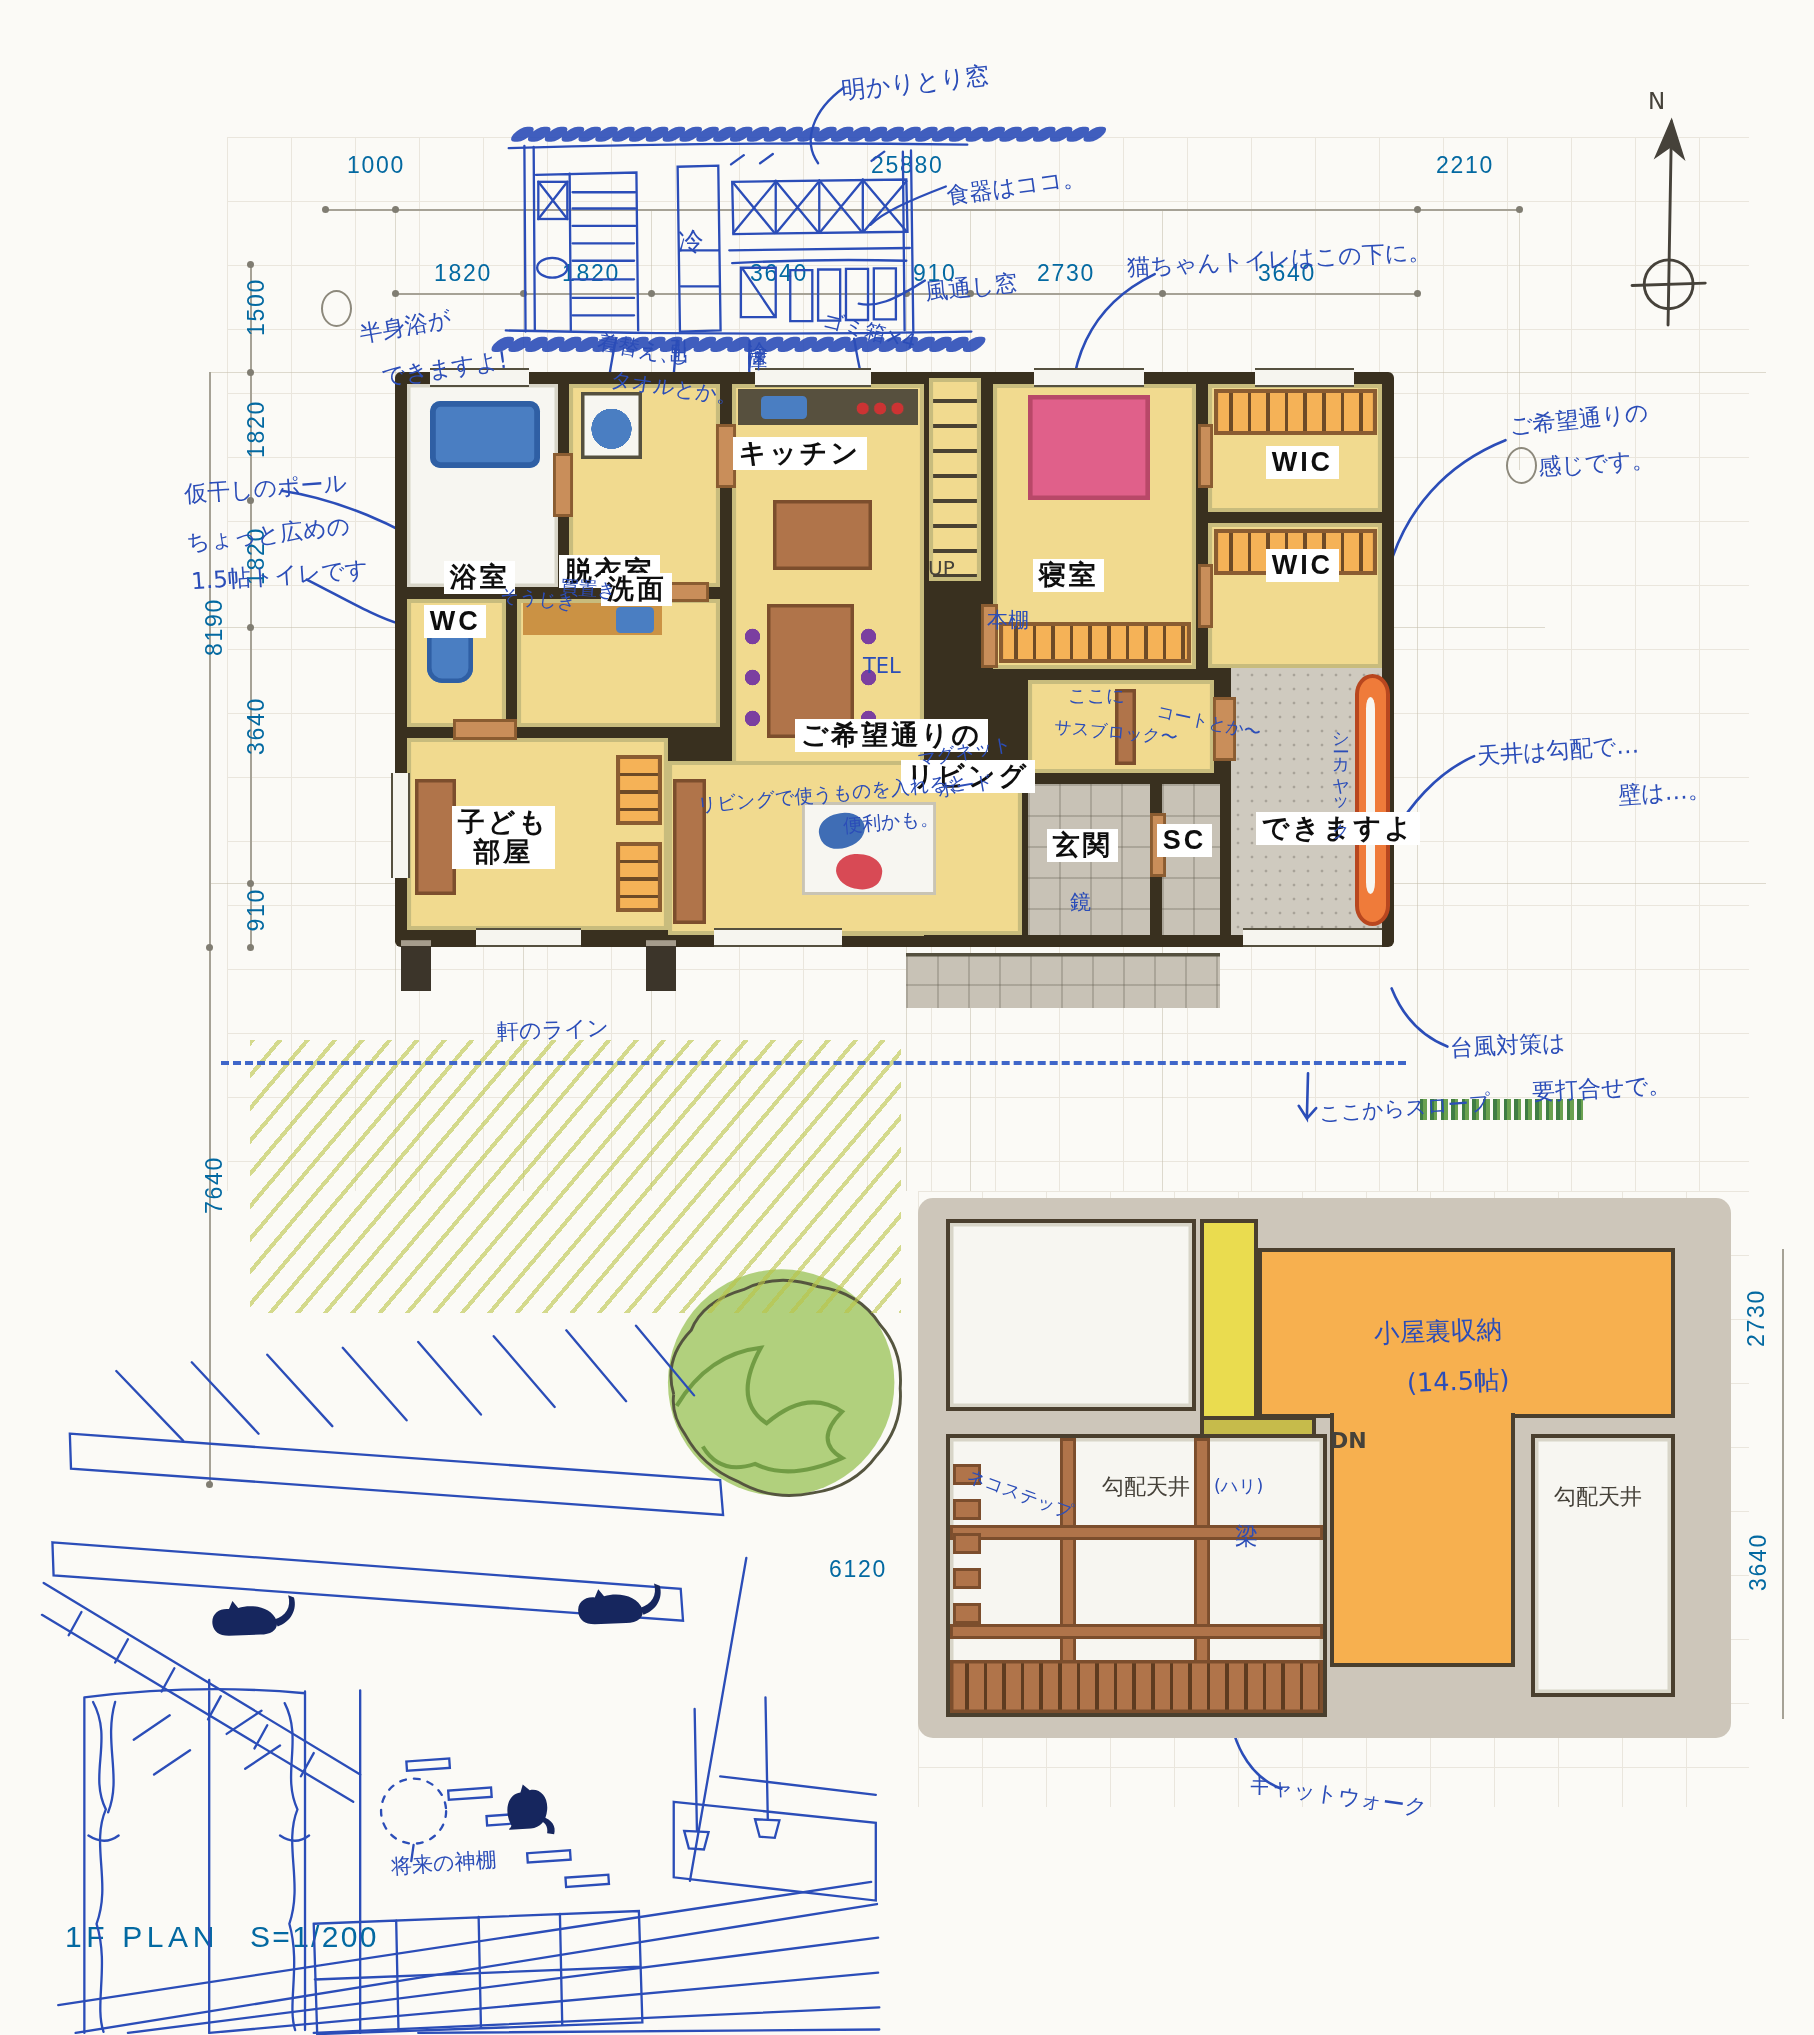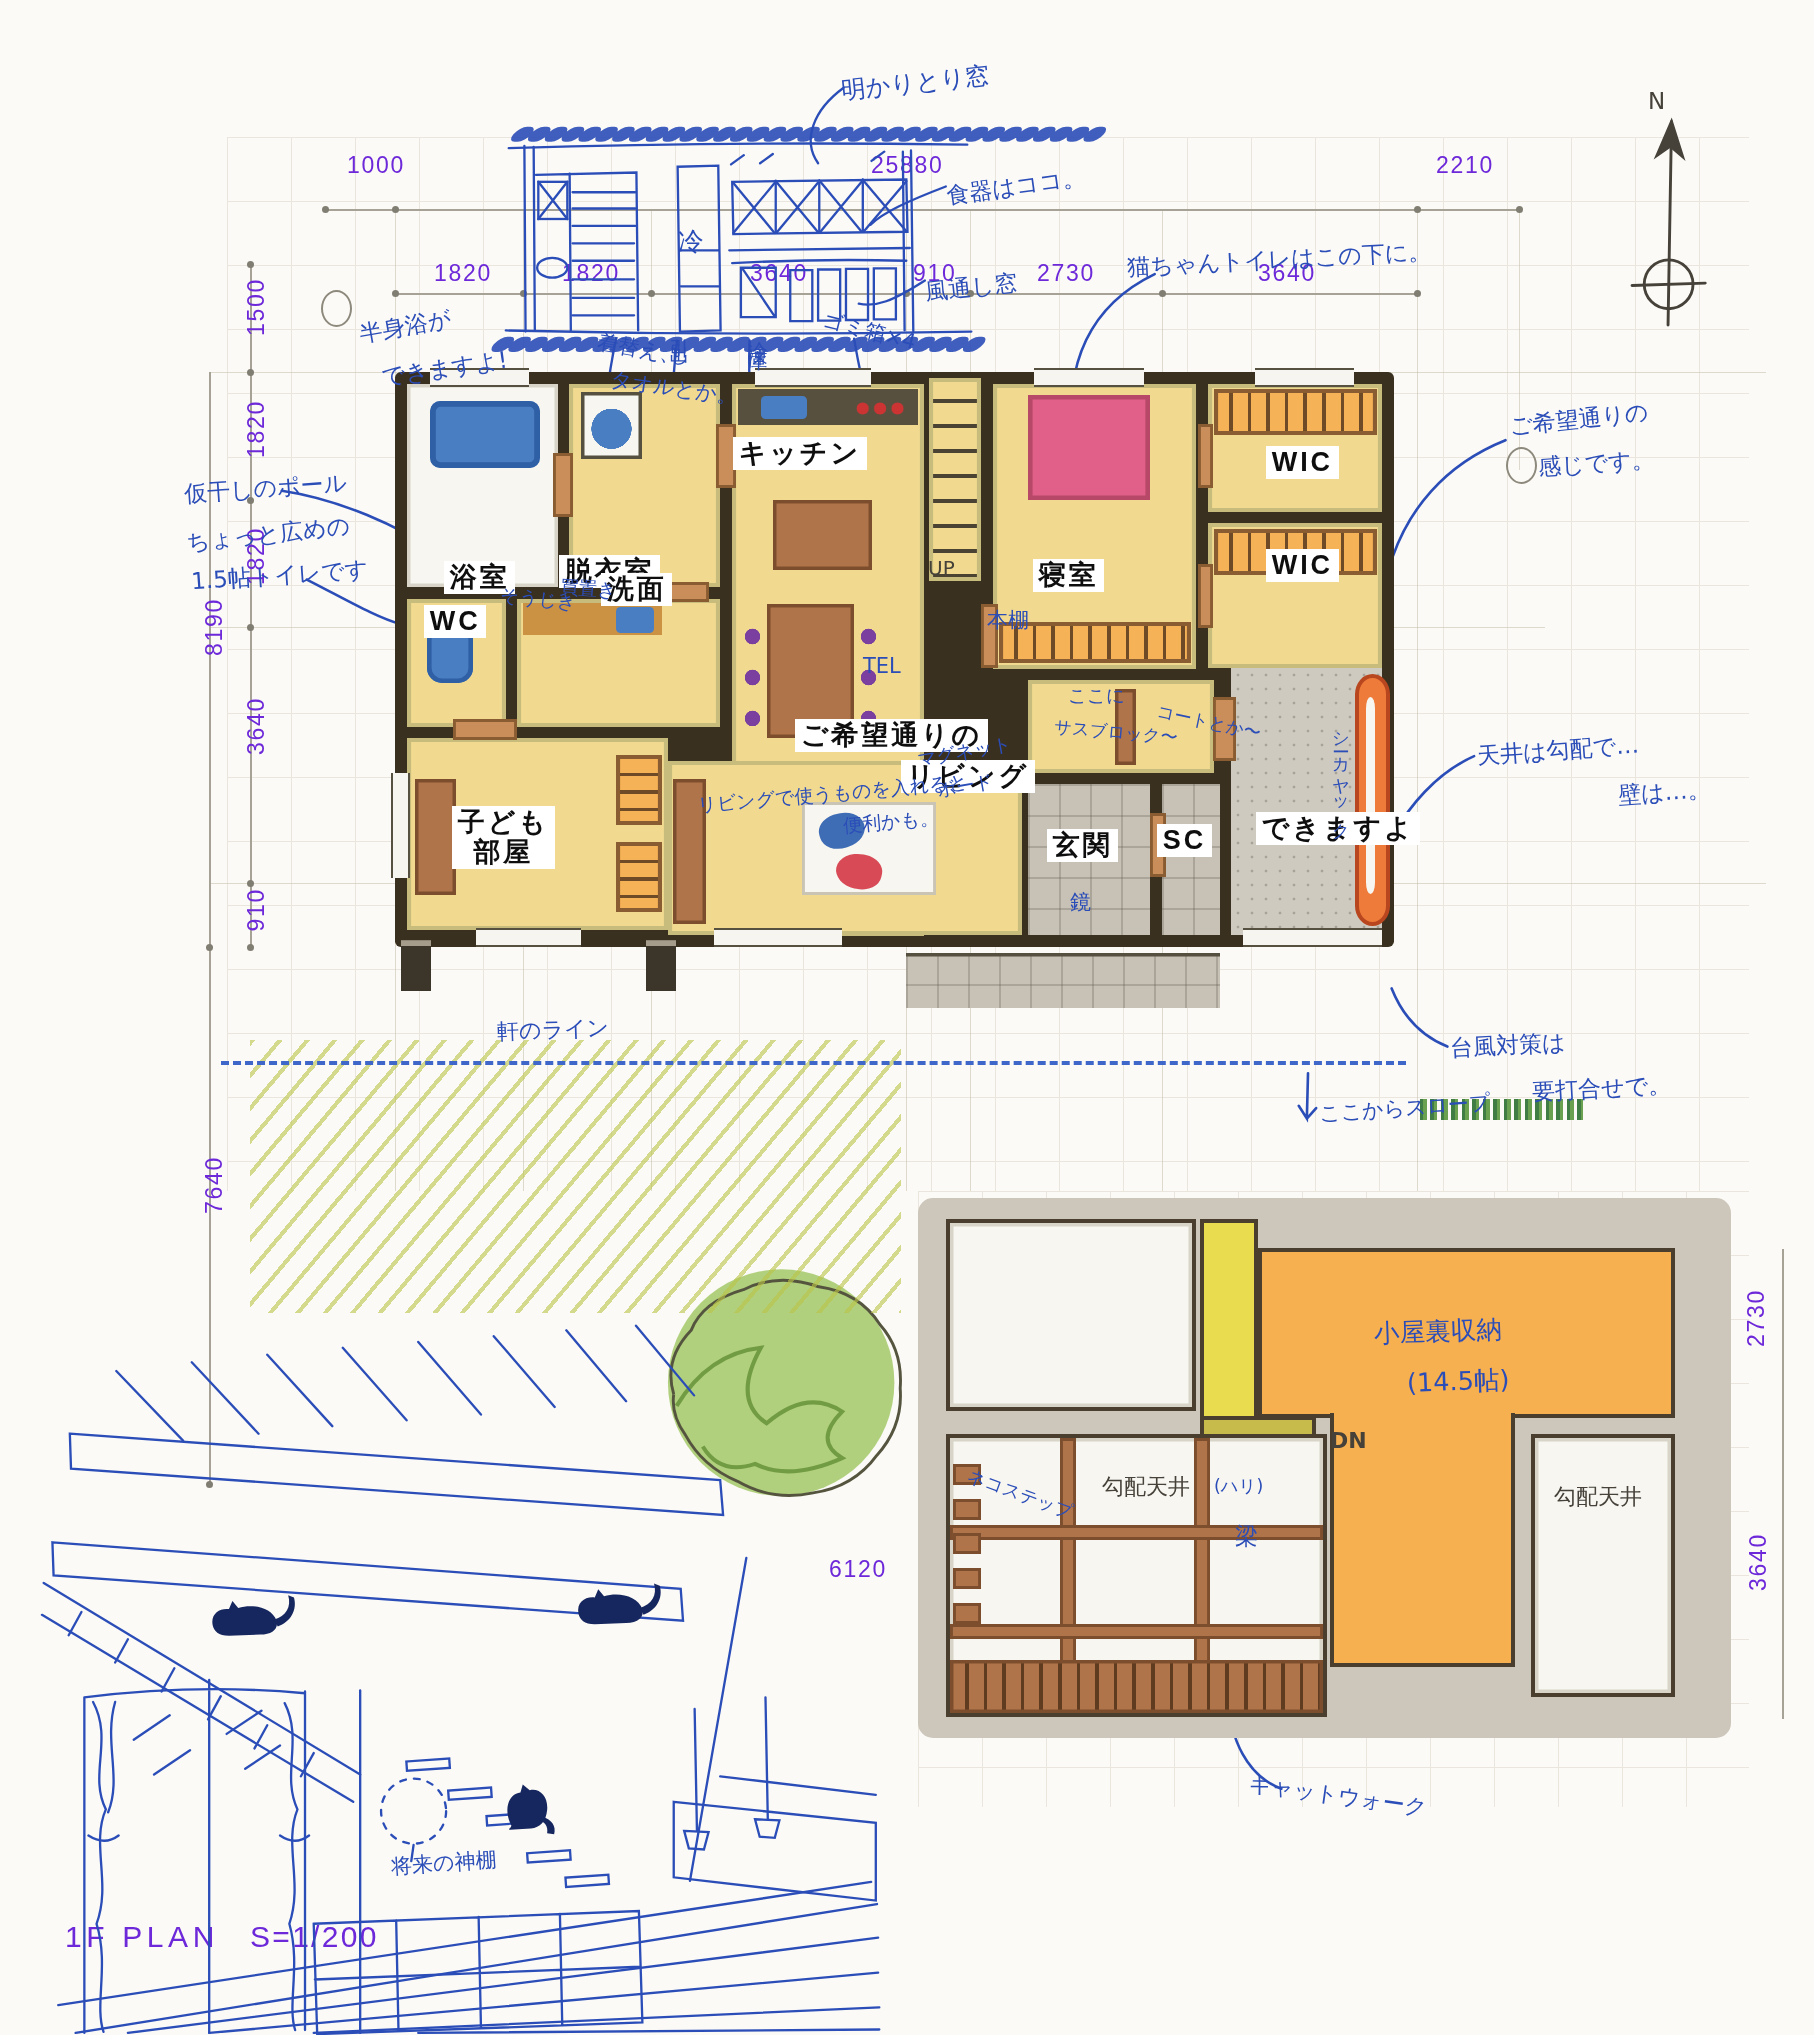--- a/index.html
+++ b/index.html
@@ -2,21 +2,21 @@
 <html style="font-size:9.3px"><head>
 <meta charset="utf-8">
 <style>
   html,body{margin:0;padding:0;}
   body{width:1814px;height:2035px;position:relative;background:#fbfaf6;
        font-family:"Liberation Sans",sans-serif;overflow:hidden;}
   .grid{position:absolute;opacity:.45;pointer-events:none;
         background-image:linear-gradient(#d6d0bf 1.2px,transparent 1.2px),
                          linear-gradient(90deg,#d6d0bf 1.2px,transparent 1.2px);
         background-size:64px 64px;}
-  .dim{position:absolute;color:#6d28d9;font-size:23px;letter-spacing:1.7px;white-space:nowrap;}
+  .dim{position:absolute;color:#0369a1;font-size:23px;letter-spacing:1.7px;white-space:nowrap;}
   .vdim{writing-mode:vertical-rl;transform:rotate(180deg);}
   .dimline{position:absolute;background:#a6a296;}
   .tick{position:absolute;width:7px;height:7px;border-radius:50%;background:#807d72;}
   .datum{position:absolute;width:27px;height:33px;border:2.3px solid #8d897c;border-radius:50%;background:transparent;}
   .faint{position:absolute;background:#c4beac;opacity:.55;}
   .chip{position:absolute;background:#ffffff;color:#0e0e0e;font-weight:700;font-size:27px;
         padding:1.2px 5.8px;letter-spacing:2.9px;white-space:nowrap;line-height:1.12;z-index:30;}
   .note{position:absolute;color:#2b4db8;font-size:23px;white-space:nowrap;z-index:40;
         font-family:"DejaVu Sans",sans-serif;}
   .noted{position:absolute;color:#46423a;font-size:22px;white-space:nowrap;z-index:40;

